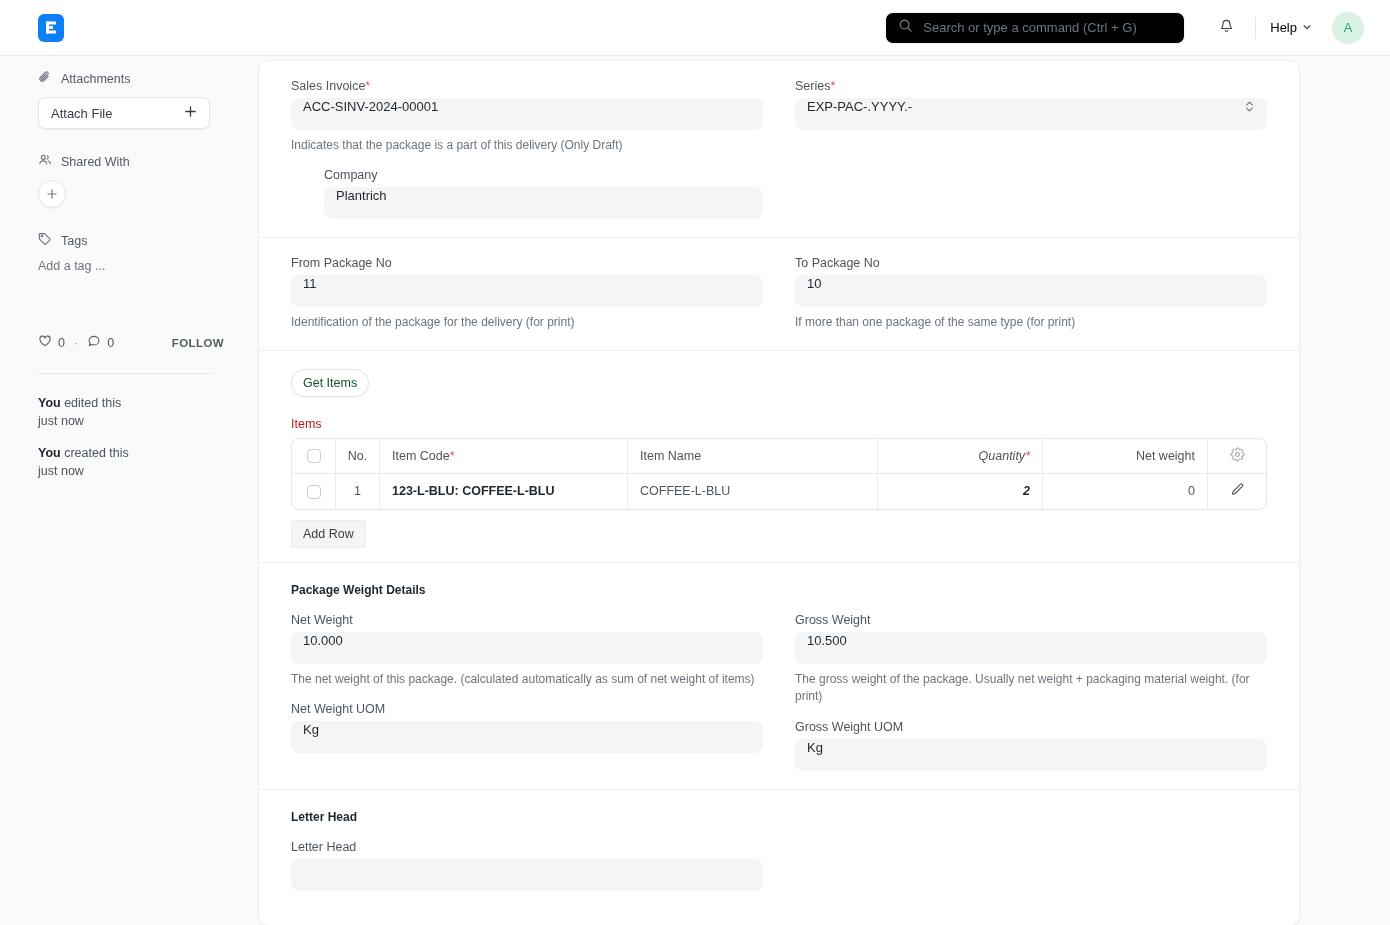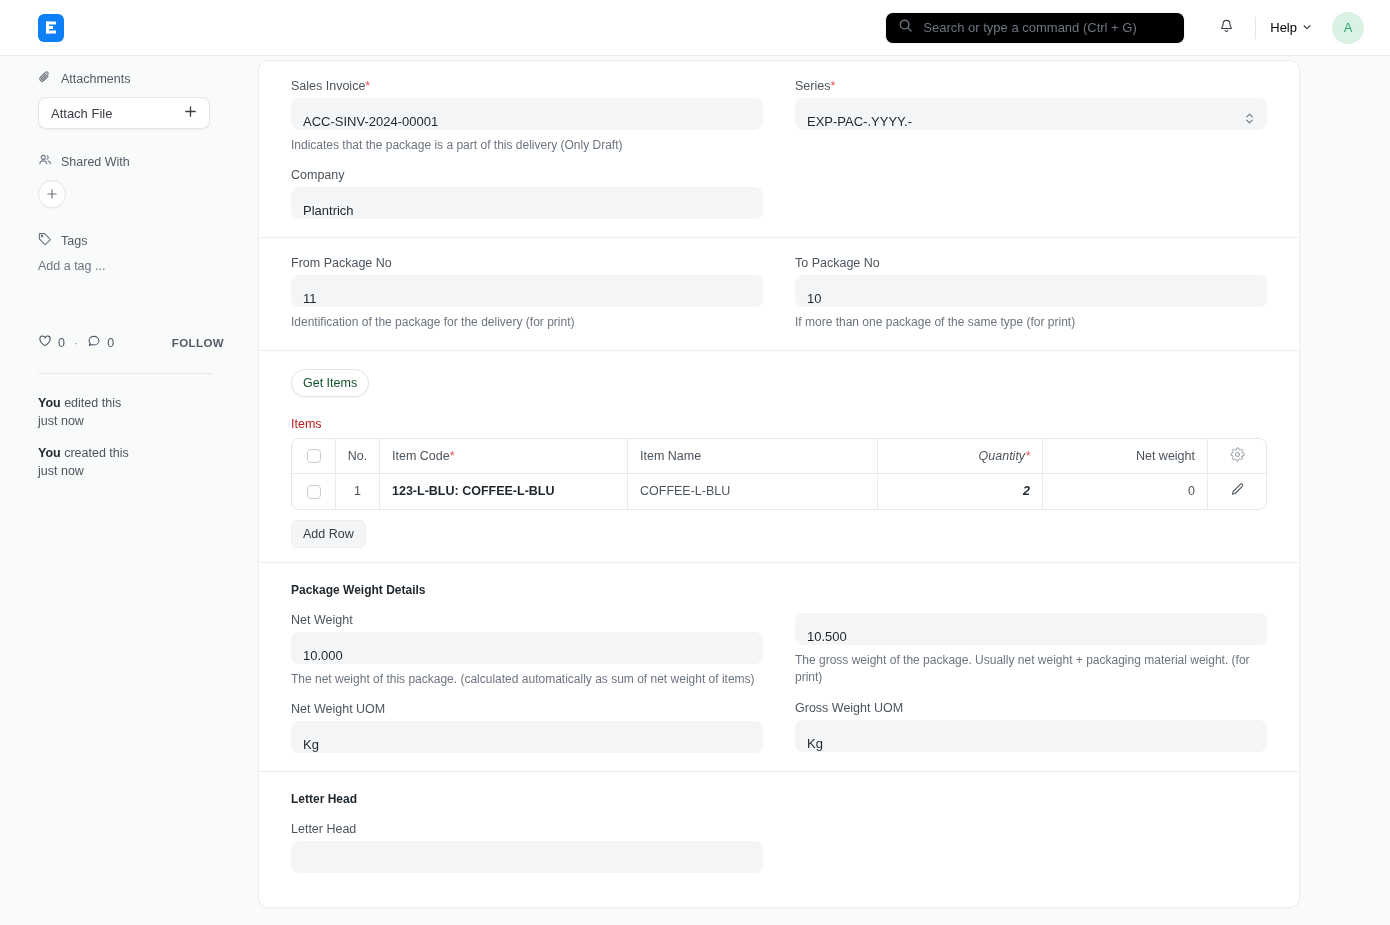--- a/index.html
+++ b/index.html
@@ -148,38 +148,38 @@
   .flabel {
     font-size: 12.5px; color: #4c555e;
     margin-bottom: 5px; display: block;
   }
   .req { color: #e8505b; font-size: 12.5px; }
   .finput {
     height: 30px;
     background: #f4f5f6;
     border: 1px solid #f4f5f6;
     border-radius: 8px;
-    display: flex; align-items: flex-end;
+    display: flex; align-items: flex-start;
     padding: 0 11px;
     font-size: 13px; color: #1f272e;
   }
   .finput.tall { height: 32px; }
   .finput.sel { justify-content: space-between; }
   .fhelp {
     font-size: 12px; color: #6d7580;
     margin-top: 7px; line-height: 1.45;
   }
 
   
   .btn-grey {
     display: inline-flex; align-items: center; justify-content: center;
     height: 28px; padding: 0 11px;
     background: #f4f5f6;
     border: 1px solid #ecedef;
-    border-radius: 7px;
+    border-radius: 2px;
     font-size: 12.5px; color: #383d44;
   }
   .btn-white {
     display: inline-flex; align-items: center; justify-content: center;
     height: 28px; padding: 0 11px;
     background: #ffffff;
     border: 1px solid #e3e5e8;
     border-radius: 14px;
     font-size: 12.5px; color: #14532d;
     box-shadow: 0 1px 2px rgba(17,24,28,.05);
@@ -391,21 +391,21 @@
           <div class="fld">
             <span class="flabel">
               <span>Sales Invoice</span><span class="req">*</span>
             </span>
             <div class="finput tall">
               <span>ACC-SINV-2024-00001</span>
             </div>
             <div class="fhelp">Indicates that the package is a part of this delivery (Only Draft)</div>
           </div>
 
-          <div class="fld" style="margin-top:14px;">
+          <div class="fld" style="margin-top:14px;margin-left:33px;">
             <span class="flabel">Company</span>
             <div class="finput tall">
               <span>Plantrich</span>
             </div>
           </div>
 
         </div>
 
         <div class="col">
           <div class="fld">
@@ -521,20 +521,21 @@
           </div>
           <div class="fld" style="margin-top:14px;">
             <span class="flabel">Net Weight UOM</span>
             <div class="finput tall">
               <span>Kg</span>
             </div>
           </div>
         </div>
         <div class="col">
           <div class="fld">
+            <span class="flabel">Gross Weight</span>
             <div class="finput tall">
               <span>10.500</span>
             </div>
             <div class="fhelp">The gross weight of the package. Usually net weight + packaging material weight. (for print)</div>
           </div>
           <div class="fld" style="margin-top:14px;">
             <span class="flabel">Gross Weight UOM</span>
             <div class="finput tall">
               <span>Kg</span>
             </div>

